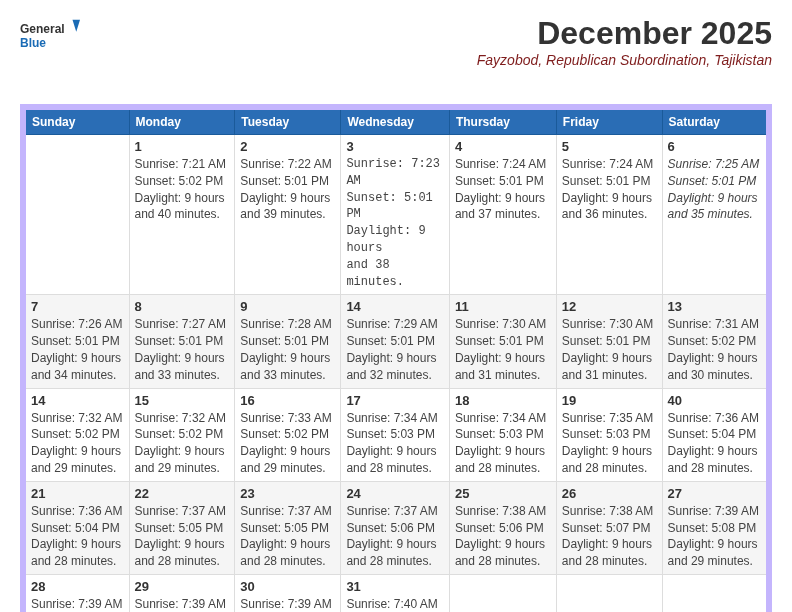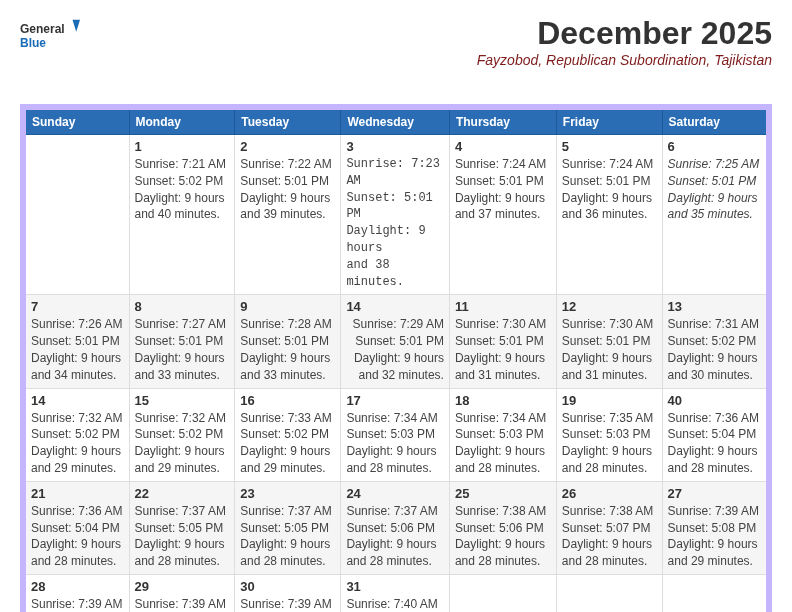--- a/index.html
+++ b/index.html
@@ -173,21 +173,21 @@
           </td>
           <td>
             <span class="day-num">9</span>
             <div class="day-info" style="white-space: pre-line;">Sunrise: 7:28 AM
 Sunset: 5:01 PM
 Daylight: 9 hours
 and 33 minutes.</div>
           </td>
           <td>
             <span class="day-num">14</span>
-            <div class="day-info" style="white-space: pre-line; text-align: right;">Sunrise: 7:29 AM
+            <div class="day-info" style="white-space: pre-line;">Sunrise: 7:29 AM
 Sunset: 5:01 PM
 Daylight: 9 hours
 and 32 minutes.</div>
           </td>
           <td>
             <span class="day-num">11</span>
             <div class="day-info" style="white-space: pre-line;">Sunrise: 7:30 AM
 Sunset: 5:01 PM
 Daylight: 9 hours
 and 31 minutes.</div>

